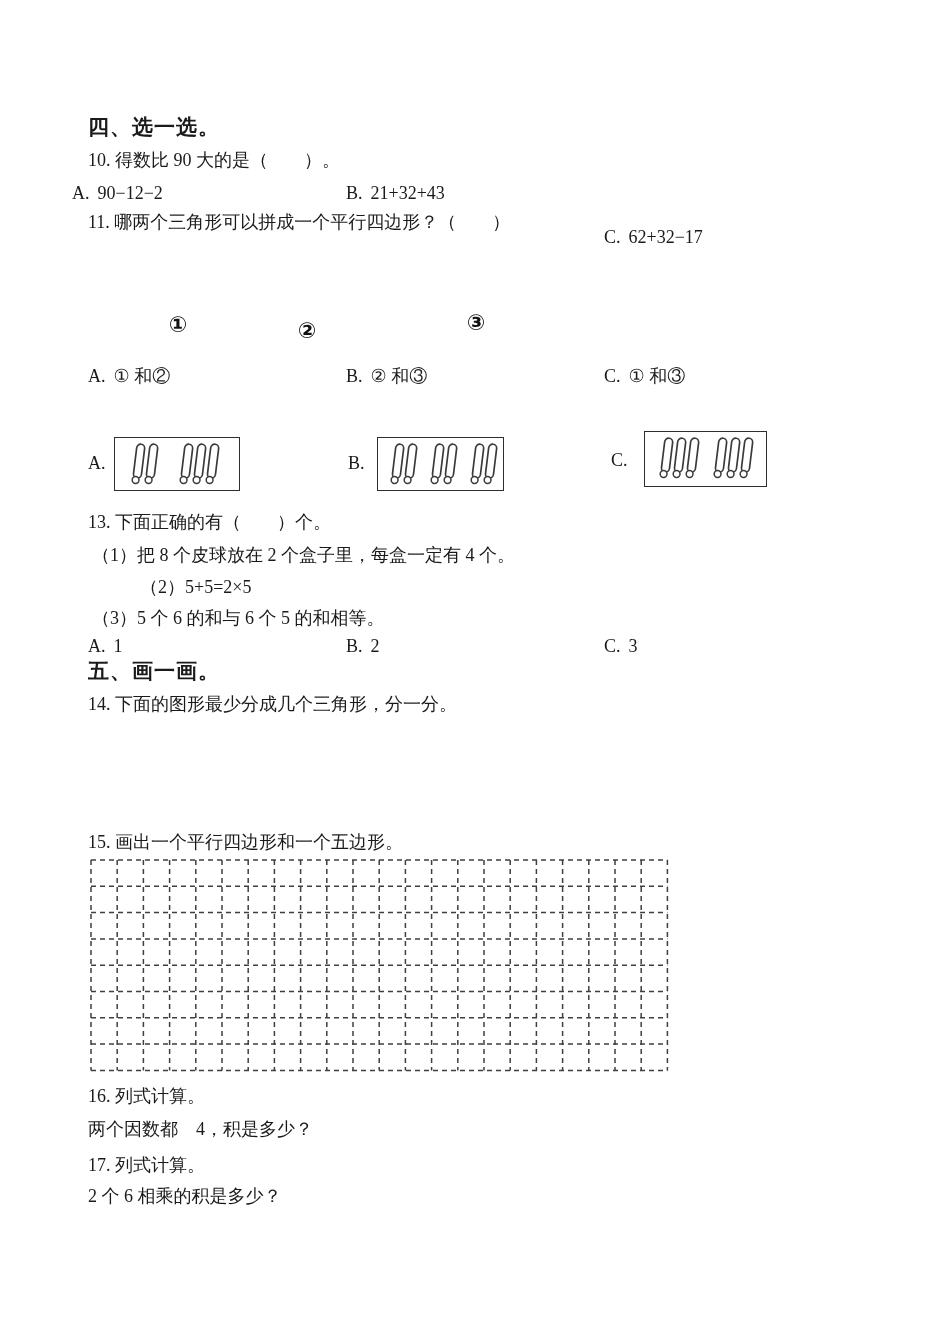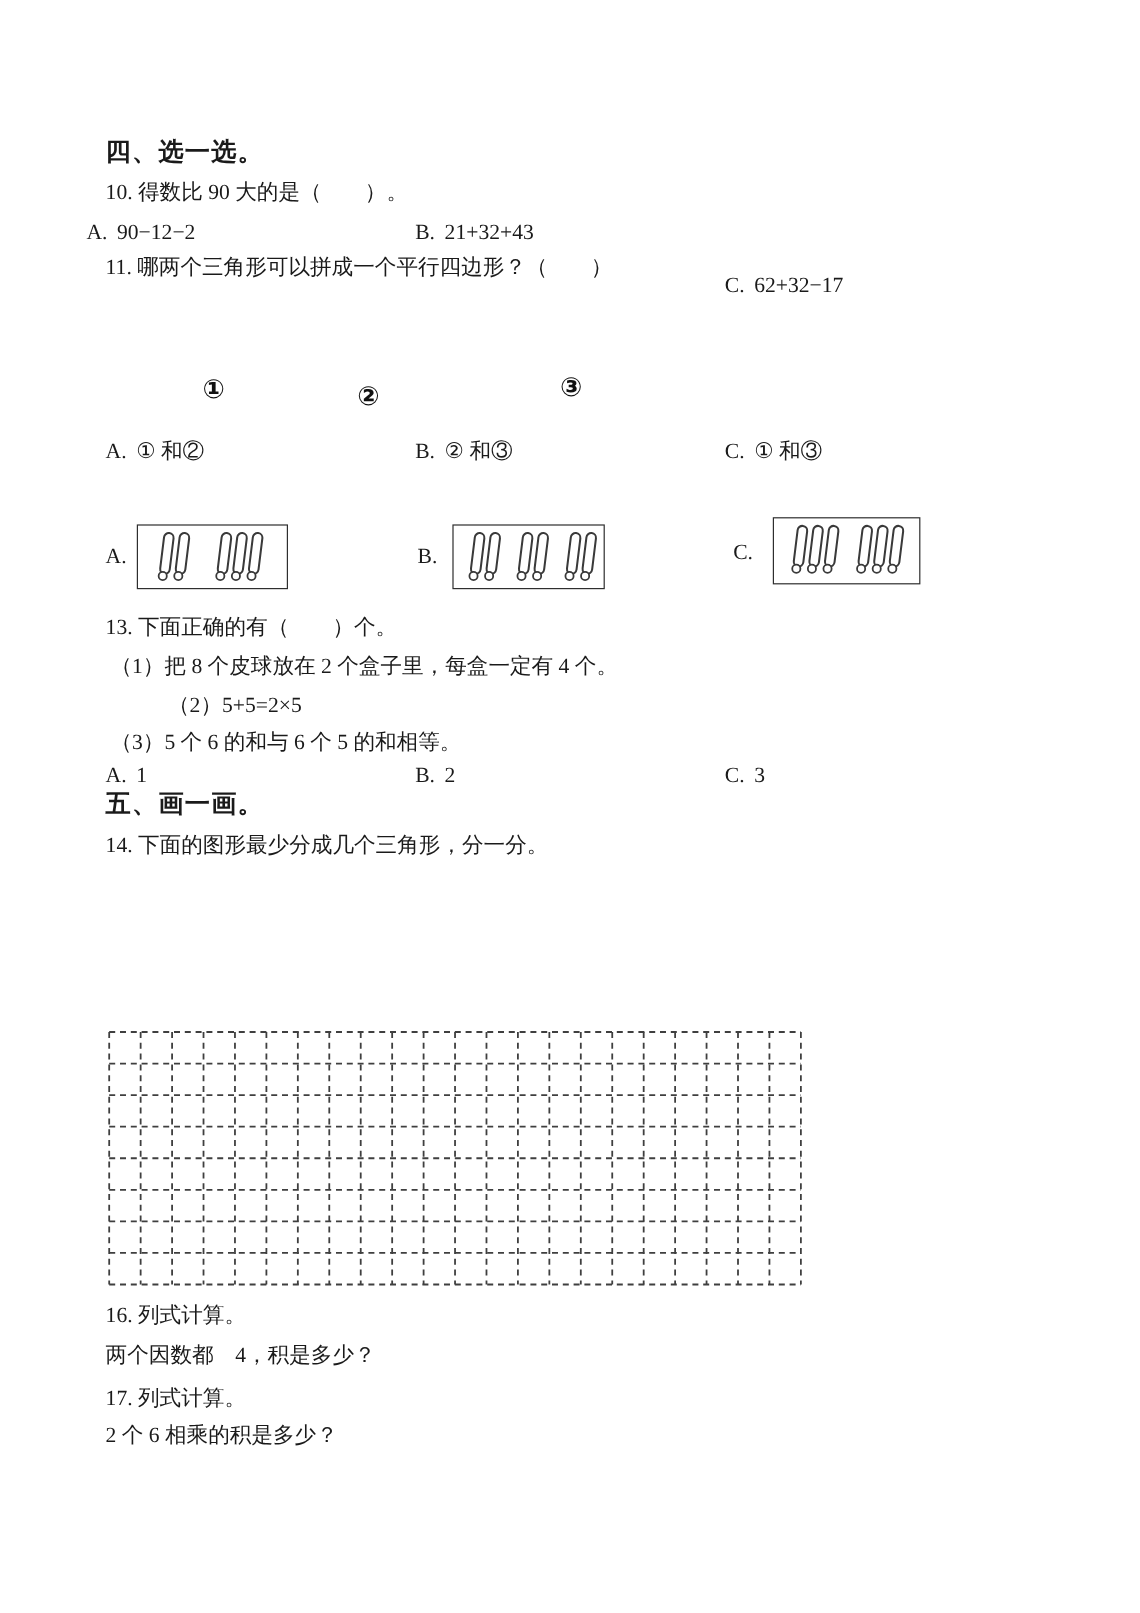--- a/index.html
+++ b/index.html
@@ -122,20 +122,21 @@
 
   <div class="t h" style="left:88px;top:658px;">五、画一画。</div>
   <div class="t" style="left:88px;top:694px;">14. 下面的图形最少分成几个三角形，分一分。</div>
 
   <svg class="figsvg" style="left:85px;top:718px;" width="480" height="102">
     <polygon class="shape" stroke="#5a5a5a"></polygon>
     <polygon class="shape" stroke="#5a5a5a"></polygon>
     <polygon class="shape" stroke="#5a5a5a"></polygon>
   </svg>
 
+  <div class="t" style="left:88px;top:832px;">15. 画出一个平行四边形和一个五边形。</div>
   <svg class="figsvg" style="left:90px;top:859px;" width="579" height="214">
       <line x1="1" y1="1" x2="1" y2="211.4" stroke="#3f3f3f" stroke-width="1.5" stroke-dasharray="5,4"></line>
       <line x1="27.2" y1="1" x2="27.2" y2="211.4" stroke="#3f3f3f" stroke-width="1.5" stroke-dasharray="5,4"></line>
       <line x1="53.4" y1="1" x2="53.4" y2="211.4" stroke="#3f3f3f" stroke-width="1.5" stroke-dasharray="5,4"></line>
       <line x1="79.6" y1="1" x2="79.6" y2="211.4" stroke="#3f3f3f" stroke-width="1.5" stroke-dasharray="5,4"></line>
       <line x1="105.8" y1="1" x2="105.8" y2="211.4" stroke="#3f3f3f" stroke-width="1.5" stroke-dasharray="5,4"></line>
       <line x1="132" y1="1" x2="132" y2="211.4" stroke="#3f3f3f" stroke-width="1.5" stroke-dasharray="5,4"></line>
       <line x1="158.2" y1="1" x2="158.2" y2="211.4" stroke="#3f3f3f" stroke-width="1.5" stroke-dasharray="5,4"></line>
       <line x1="184.4" y1="1" x2="184.4" y2="211.4" stroke="#3f3f3f" stroke-width="1.5" stroke-dasharray="5,4"></line>
       <line x1="210.6" y1="1" x2="210.6" y2="211.4" stroke="#3f3f3f" stroke-width="1.5" stroke-dasharray="5,4"></line>

